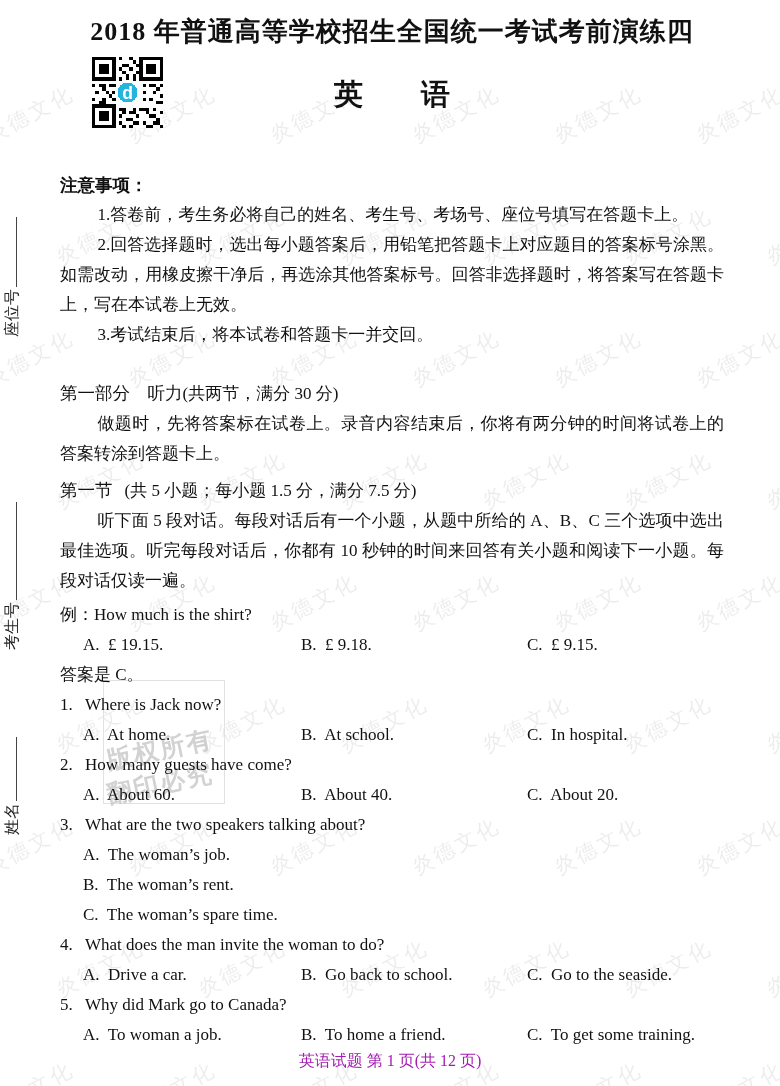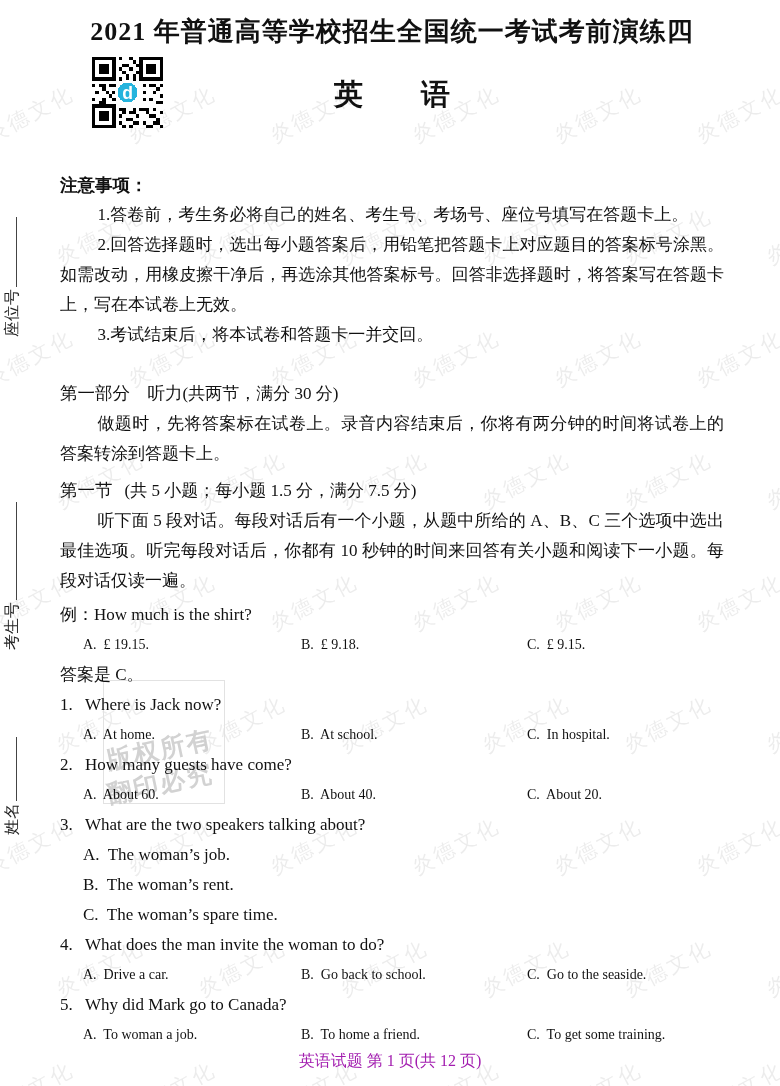--- a/index.html
+++ b/index.html
@@ -64,21 +64,21 @@
     font-family:"Liberation Sans","DejaVu Sans",sans-serif;
   }
   p{margin:0;font-size:17px;line-height:30px;text-align:justify;}
   .indent{text-indent:2.2em;}
   .part-head{margin-top:28px;line-height:30px;font-size:17.5px;}
   .h-bold{font-weight:normal;font-family:"Liberation Sans","DejaVu Sans",sans-serif;}
   .h-rest{font-size:17px;}
   .sec-head{margin-top:6px;line-height:30px;font-size:17.5px;}
   .sec-head .h-rest{margin-left:12px;}
   .eg{margin-top:4px;}
-  .opt-row{display:flex;padding-left:23px;font-size:14px;line-height:30px;}
+  .opt-row{display:flex;padding-left:23px;font-size:17px;line-height:30px;}
   .opt-row .o1{width:218px;}
   .opt-row .o2{width:226px;}
   .opt-row .o3{flex:1;}
   .opt{white-space:pre-wrap;}
   .q-line{display:flex;font-size:17px;line-height:30px;}
   .q-num{width:25px;flex:none;}
   .opt-col{padding-left:23px;font-size:17px;line-height:30px;}
   .footer{
     position:absolute;left:0;right:0;top:1051px;
     text-align:center;font-size:16px;color:#a21caf;z-index:2;
@@ -176,21 +176,21 @@
           <rect x="2" y="16" width="3" height="3"></rect>
         <path d="M8 0h1v1H8zM11 0h1v1h-1zM12 1h1v1h-1zM9 2h2v1H9zM13 2h1v1h-1zM8 3h1v1H8zM11 3h1v1h-1zM9 4h1v1H9zM13 4h1v1h-1zM10 5h1v1h-1zM12 5h1v1h-1zM8 6h1v1H8zM10 6h1v1h-1zM12 6h1v1h-1zM0 8h1v1H0zM2 8h2v1H2zM5 8h1v1H5zM3 9h1v1H3zM1 10h1v1H1zM4 10h1v1H4zM5 11h1v1H5zM0 12h1v1H0zM3 12h1v1H3zM2 13h2v1H2zM6 8h1v1H6zM6 10h1v1H6zM6 12h1v1H6zM15 8h1v1h-1zM17 8h2v1h-2zM20 8h1v1h-1zM19 9h1v1h-1zM15 10h1v1h-1zM18 10h1v1h-1zM20 11h1v1h-1zM15 12h1v1h-1zM17 12h1v1h-1zM19 13h2v1h-2zM8 15h2v1H8zM12 15h1v1h-1zM14 15h1v1h-1zM9 16h1v1H9zM11 16h2v1h-2zM8 17h1v1H8zM13 17h1v1h-1zM10 18h2v1h-2zM8 19h1v1H8zM12 19h2v1h-2zM9 20h1v1H9zM11 20h1v1h-1zM15 15h2v1h-2zM18 15h1v1h-1zM16 16h1v1h-1zM20 16h1v1h-1zM17 17h2v1h-2zM19 18h1v1h-1zM15 19h1v1h-1zM18 19h2v1h-2zM16 20h2v1h-2zM20 20h1v1h-1z"></path>
       </g>
       <circle cx="10.5" cy="10.5" r="3.3" fill="#25b4dd" stroke="#fff" stroke-width="0.7"></circle>
       <text x="10.55" y="12.3" font-size="5.2" font-weight="bold" fill="#fff" text-anchor="middle" font-family="'Liberation Sans',sans-serif">d</text>
     </svg>
   </div>
 
   <div class="content">
 
-    <h1 class="title">2021 年普通高等学校招生全国统一考试考前演练四</h1>
+    <h1 class="title">2018 年普通高等学校招生全国统一考试考前演练四</h1>
     <h2 class="subject">英　　语</h2>
 
     <div class="notice-head">注意事项：</div>
     <p class="indent">1.答卷前，考生务必将自己的姓名、考生号、考场号、座位号填写在答题卡上。</p>
     <p class="indent">2.回答选择题时，选出每小题答案后，用铅笔把答题卡上对应题目的答案标号涂黑。如需改动，用橡皮擦干净后，再选涂其他答案标号。回答非选择题时，将答案写在答题卡上，写在本试卷上无效。</p>
     <p class="indent">3.考试结束后，将本试卷和答题卡一并交回。</p>
 
     <div class="part-head">
       <span class="h-bold">第一部分　听力</span><span class="h-rest">(共两节，满分 30 分)</span>
     </div>

